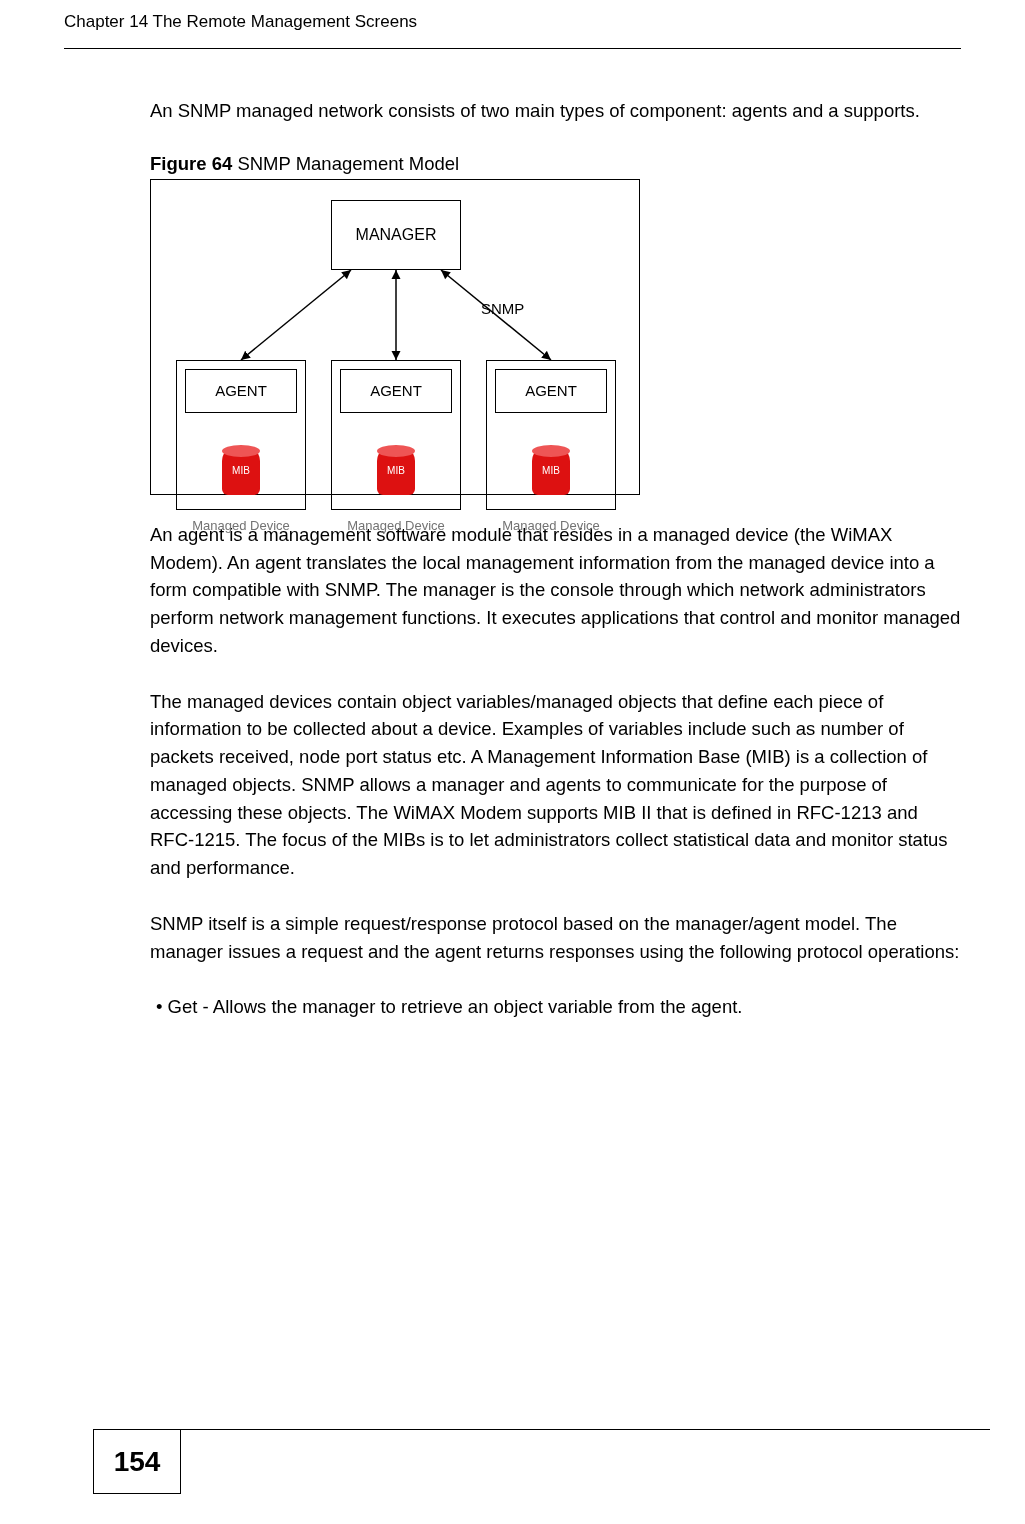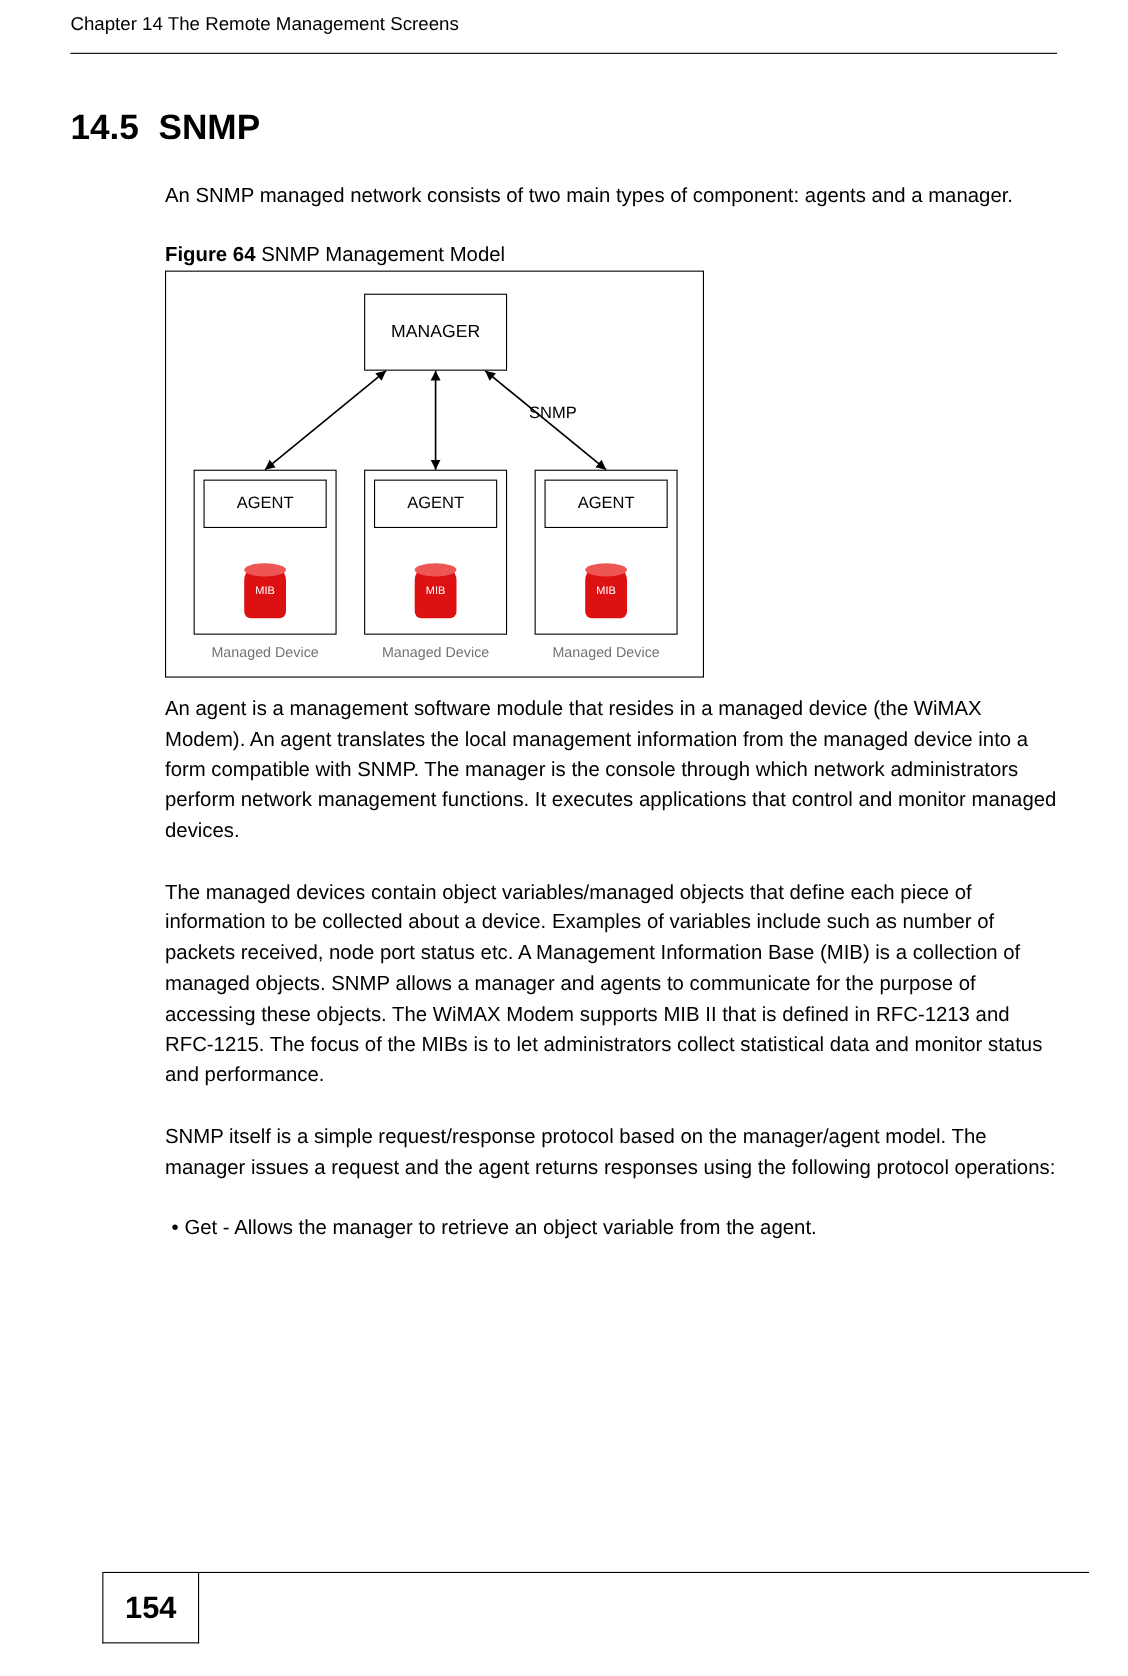--- a/index.html
+++ b/index.html
@@ -36,24 +36,24 @@
       margin-bottom: 28px;
     }
     .fig-caption {
       font-size: 18.5px;
       margin-bottom: 4px;
     }
     .fig-caption b { font-weight: bold; }
     .figure-box {
       border: 1px solid #000;
       width: 490px;
-      height: 370px;
+      height: 316px;
       position: relative;
       background: #fff;
-      margin-bottom: 14px;
+      margin-bottom: 26px;
     }
     
     .mgr-box {
       position: absolute;
       left: 180px; top: 20px;
       width: 130px; height: 70px;
       border: 1.5px solid #000;
       display: flex; align-items: center; justify-content: center;
       font-size: 16px;
     }
@@ -147,26 +147,23 @@
     }
   </style>
 </head>
 <body>
 
 <div class="page">
   <div class="header-row">
     <span class="header-text">Chapter 14 The Remote Management Screens</span>
   </div>
 
-  <div class="section-heading">
-    <span>14.5</span>&nbsp;&nbsp;<span>SNMP</span>
-  </div>
 
   <div class="body-block">
-    <p class="para">An SNMP managed network consists of two main types of component: agents and a manager.</p>
+    <p class="para">An SNMP managed network consists of two main types of component: agents and a supports.</p>
 
     <div class="fig-caption">
       <b>Figure 64</b><span>   SNMP Management Model</span>
     </div>
 
     <div class="figure-box">
       <svg class="lines">
         <defs>
           <marker id="ah" markerWidth="8" markerHeight="8" refX="6" refY="3" orient="auto">
             <path d="M0,0 L6,3 L0,6 Z" fill="#000"></path>

